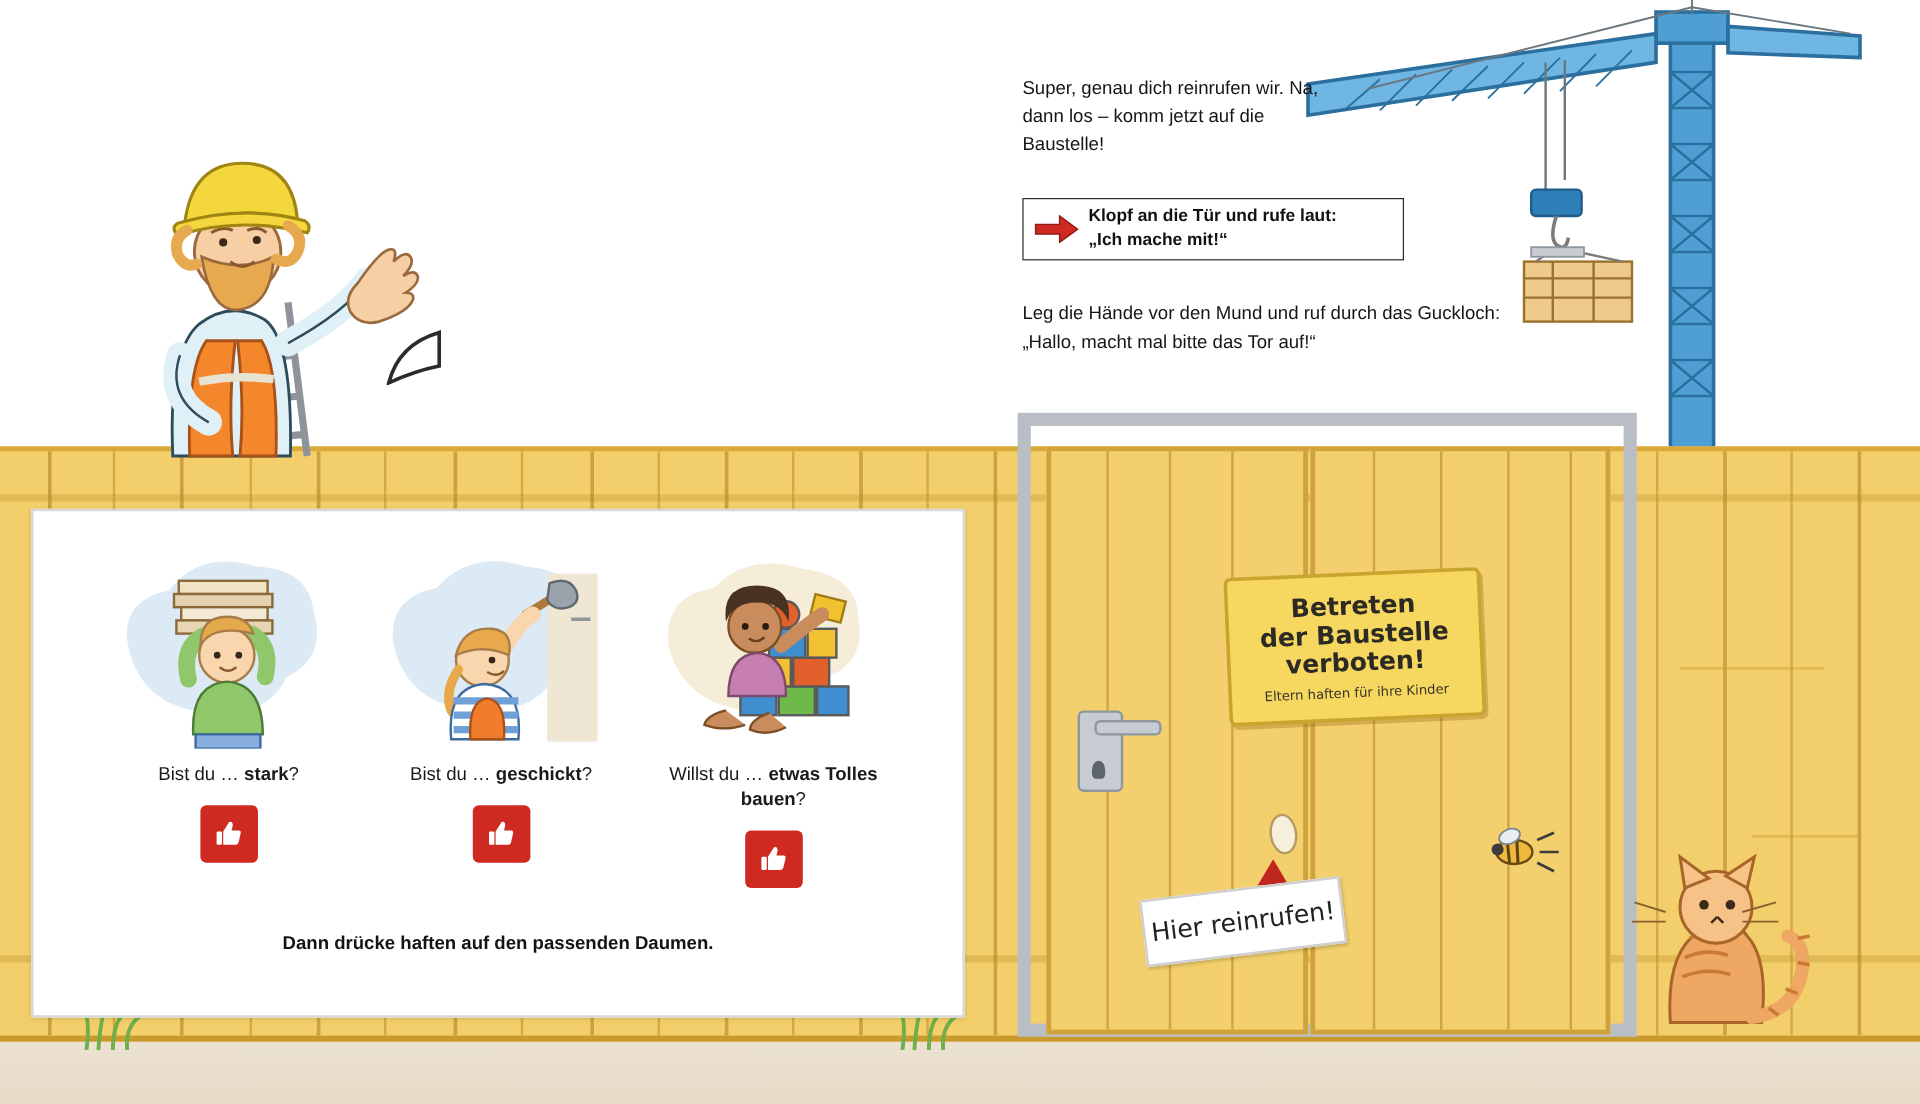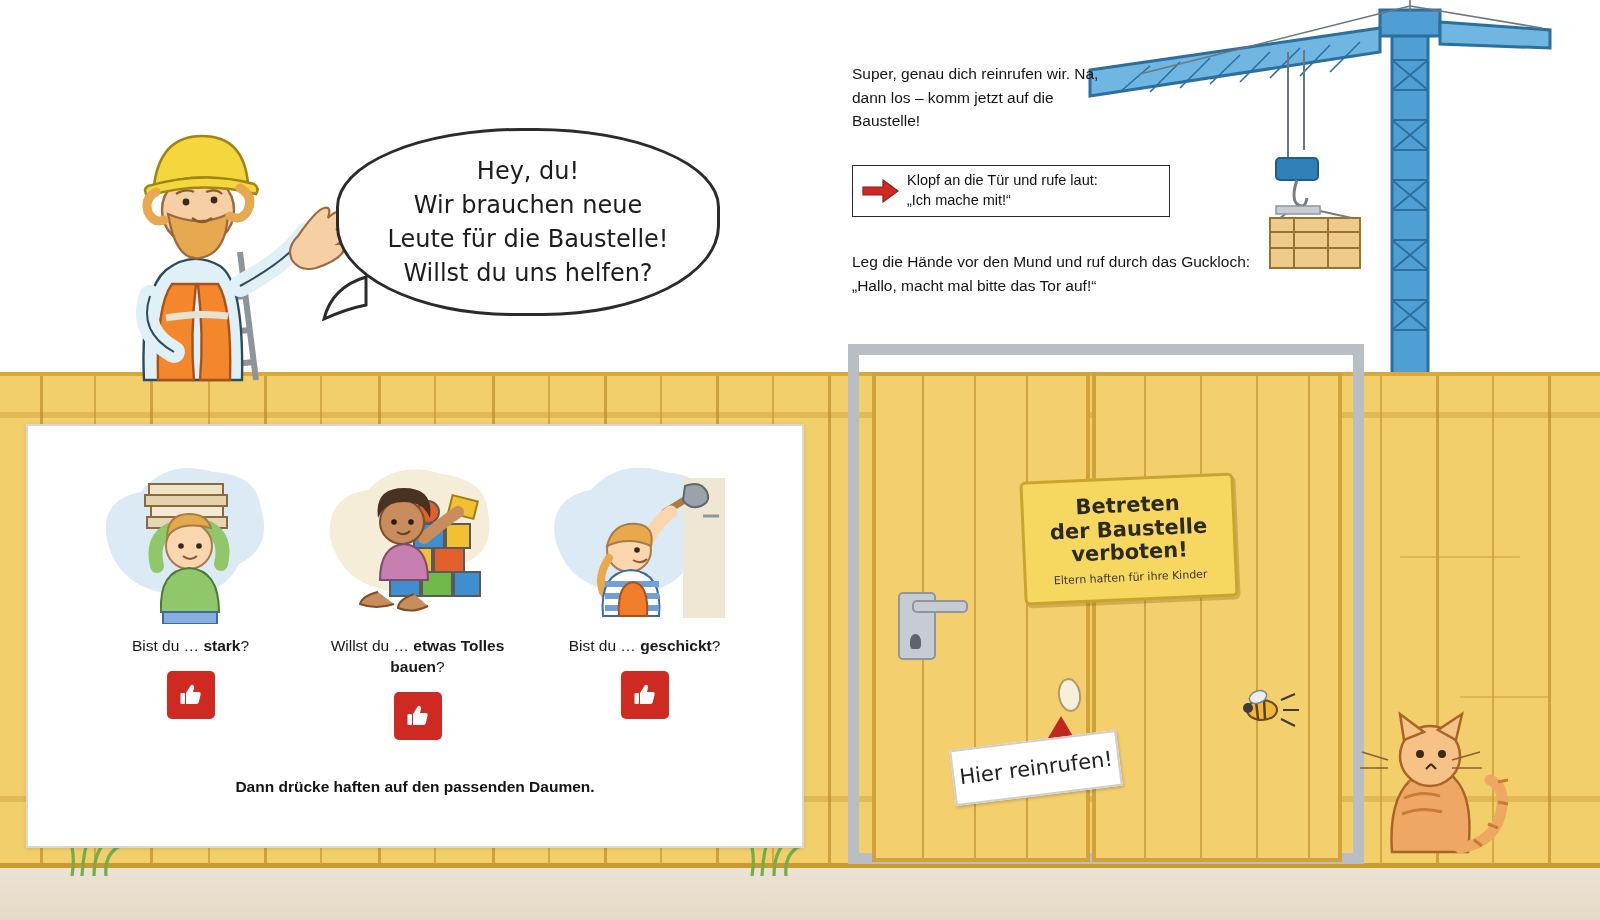--- a/index.html
+++ b/index.html
@@ -250,21 +250,21 @@
     left: 852px; top: 165px;
     width: 318px; height: 52px;
     border: 1.5px solid #2a2a2a;
     box-sizing: border-box;
     display: flex; align-items: center;
     padding-left: 8px;
     background: #fff;
   }
   .callout .arrow { width: 46px; flex: none; display:flex; align-items:center; }
   .callout .txt {
-    font-size: 14.5px; font-weight: 400; line-height: 1.35; color: #111;
+    font-size: 14.5px; font-weight: 700; line-height: 1.35; color: #111;
     white-space: pre-line;
   }
   .hint-text {
     position: absolute;
     left: 852px; top: 250px;
     width: 400px;
     font-size: 15.5px;
     line-height: 1.52;
     color: #151515;
     white-space: pre-line;
@@ -455,26 +455,20 @@
       <path d="M96 76 q10 -6 18 -2 M126 74 q10 -4 16 2" stroke="#8a5a2c" stroke-width="2.4" fill="none"></path>
       <path d="M112 100 q10 8 20 0" stroke="#8a5a2c" stroke-width="2.4" fill="none"></path>
 
       <path d="M74 68 q6 -50 48 -50 q42 0 46 48 q-48 -14 -94 2 z" fill="#f4d73c" stroke="#a08513" stroke-width="2.6"></path>
       <path d="M68 68 q56 -16 106 -2 q6 4 2 10 q-56 -14 -108 2 q-6 -6 0 -10 z" fill="#f4d73c" stroke="#a08513" stroke-width="2.6"></path>
 
       <path d="M76 74 q-12 6 -8 20 q6 12 16 8 M160 70 q14 8 8 22 q-6 12 -18 6" stroke="#e7a94f" stroke-width="9" fill="none" stroke-linecap="round"></path>
     </svg>
   </div>
 
-  <div class="bubble">
-    <div class="bubble-text">Hey, du!
-Wir brauchen neue
-Leute für die Baustelle!
-Willst du uns helfen?</div>
-  </div>
   <div class="bubble-tail">
     <svg width="46" height="46" viewBox="0 0 46 46">
       <path d="M44 2 q-34 10 -42 42 q22 -10 42 -14 z" fill="#ffffff" stroke="#2b2b2b" stroke-width="3"></path>
     </svg>
   </div>
 
   <div class="intro-text">Super, genau dich reinrufen wir. Na, dann los – komm jetzt auf die Baustelle!</div>
 
   <div class="callout">
     <span class="arrow">
@@ -512,20 +506,55 @@
             <circle cx="108" cy="92" r="2.8" fill="#35271a"></circle>
             <path d="M92 102 q7 6 14 0" stroke="#8a5a2c" stroke-width="2" fill="none"></path>
 
             <path d="M70 158 q-2 -42 28 -44 q30 2 30 44 z" fill="#8fc76a" stroke="#4d7a35" stroke-width="2"></path>
 
             <path d="M72 158 h54 v12 h-54 z" fill="#88aee0" stroke="#3d6aa0" stroke-width="2"></path>
           </svg>
         </div>
         <div class="q-label">
           <span>Bist du … </span><b>stark</b><span>?</span>
+        </div>
+        <div class="thumb">
+          <svg width="26" height="26" viewBox="0 0 26 26">
+            <path d="M8 11 l5 -8 q3 -1 3 3 l-1 4 h6 q2 0 1.6 2.4 l-1.8 7.6 q-.4 2 -2.6 2 H8 z" fill="#ffffff"></path>
+            <rect x="2.5" y="11" width="4.5" height="11" rx="1" fill="#ffffff"></rect>
+          </svg>
+        </div>
+      </div>
+
+      <div class="q-col">
+        <div class="q-img">
+          <svg width="200" height="170" viewBox="0 0 200 170">
+            <path d="M10 84 q-6 -40 36 -48 q28 -32 74 -18 q46 4 48 38 q10 40 -24 54 q-18 32 -66 28 q-56 -4 -68 -54 z" fill="#dceaf5"></path>
+            <rect x="138" y="24" width="42" height="140" fill="#efe6d4"></rect>
+
+            <path d="M120 58 l26 -16" stroke="#b07a3a" stroke-width="7" stroke-linecap="round"></path>
+            <path d="M140 32 q16 -6 22 6 q4 10 -6 14 q-12 4 -18 -6 z" fill="#9aa3ab" stroke="#5f686f" stroke-width="2"></path>
+
+            <path d="M158 62 h16" stroke="#8e969e" stroke-width="3"></path>
+
+            <path d="M96 100 q14 -32 30 -42" stroke="#f9d6ad" stroke-width="13" fill="none" stroke-linecap="round"></path>
+
+            <circle cx="84" cy="96" r="22" fill="#f9d6ad" stroke="#a87c48" stroke-width="2"></circle>
+            <path d="M62 92 q6 -24 30 -22 q18 2 14 22 q-22 -10 -44 0 z" fill="#e8a94c" stroke="#a87c48" stroke-width="2"></path>
+            <path d="M64 104 q-12 18 -6 34 q6 10 12 2" stroke="#e8a94c" stroke-width="8" fill="none" stroke-linecap="round"></path>
+            <circle cx="92" cy="96" r="2.8" fill="#35271a"></circle>
+            <path d="M88 106 q8 5 14 -1" stroke="#8a5a2c" stroke-width="2" fill="none"></path>
+
+            <path d="M58 162 q-4 -44 28 -46 q32 2 28 46 z" fill="#ffffff" stroke="#3d6aa0" stroke-width="2"></path>
+            <path d="M60 130 h54 M60 142 h54 M60 154 h54" stroke="#6fa0d8" stroke-width="6"></path>
+            <path d="M74 162 q-2 -32 14 -34 q16 2 14 34 z" fill="#f07c2c" stroke="#a8521a" stroke-width="2"></path>
+          </svg>
+        </div>
+        <div class="q-label">
+          <span>Bist du … </span><b>geschickt</b><span>?</span>
         </div>
         <div class="thumb">
           <svg width="26" height="26" viewBox="0 0 26 26">
             <path d="M8 11 l5 -8 q3 -1 3 3 l-1 4 h6 q2 0 1.6 2.4 l-1.8 7.6 q-.4 2 -2.6 2 H8 z" fill="#ffffff"></path>
             <rect x="2.5" y="11" width="4.5" height="11" rx="1" fill="#ffffff"></rect>
           </svg>
         </div>
       </div>
 
       <div class="q-col">
@@ -563,53 +592,18 @@
           <span>Willst du … </span><b>etwas Tolles bauen</b><span>?</span>
         </div>
         <div class="thumb">
           <svg width="26" height="26" viewBox="0 0 26 26">
             <path d="M8 11 l5 -8 q3 -1 3 3 l-1 4 h6 q2 0 1.6 2.4 l-1.8 7.6 q-.4 2 -2.6 2 H8 z" fill="#ffffff"></path>
             <rect x="2.5" y="11" width="4.5" height="11" rx="1" fill="#ffffff"></rect>
           </svg>
         </div>
       </div>
 
-      <div class="q-col">
-        <div class="q-img">
-          <svg width="200" height="170" viewBox="0 0 200 170">
-            <path d="M10 84 q-6 -40 36 -48 q28 -32 74 -18 q46 4 48 38 q10 40 -24 54 q-18 32 -66 28 q-56 -4 -68 -54 z" fill="#dceaf5"></path>
-            <rect x="138" y="24" width="42" height="140" fill="#efe6d4"></rect>
-
-            <path d="M120 58 l26 -16" stroke="#b07a3a" stroke-width="7" stroke-linecap="round"></path>
-            <path d="M140 32 q16 -6 22 6 q4 10 -6 14 q-12 4 -18 -6 z" fill="#9aa3ab" stroke="#5f686f" stroke-width="2"></path>
-
-            <path d="M158 62 h16" stroke="#8e969e" stroke-width="3"></path>
-
-            <path d="M96 100 q14 -32 30 -42" stroke="#f9d6ad" stroke-width="13" fill="none" stroke-linecap="round"></path>
-
-            <circle cx="84" cy="96" r="22" fill="#f9d6ad" stroke="#a87c48" stroke-width="2"></circle>
-            <path d="M62 92 q6 -24 30 -22 q18 2 14 22 q-22 -10 -44 0 z" fill="#e8a94c" stroke="#a87c48" stroke-width="2"></path>
-            <path d="M64 104 q-12 18 -6 34 q6 10 12 2" stroke="#e8a94c" stroke-width="8" fill="none" stroke-linecap="round"></path>
-            <circle cx="92" cy="96" r="2.8" fill="#35271a"></circle>
-            <path d="M88 106 q8 5 14 -1" stroke="#8a5a2c" stroke-width="2" fill="none"></path>
-
-            <path d="M58 162 q-4 -44 28 -46 q32 2 28 46 z" fill="#ffffff" stroke="#3d6aa0" stroke-width="2"></path>
-            <path d="M60 130 h54 M60 142 h54 M60 154 h54" stroke="#6fa0d8" stroke-width="6"></path>
-            <path d="M74 162 q-2 -32 14 -34 q16 2 14 34 z" fill="#f07c2c" stroke="#a8521a" stroke-width="2"></path>
-          </svg>
-        </div>
-        <div class="q-label">
-          <span>Bist du … </span><b>geschickt</b><span>?</span>
-        </div>
-        <div class="thumb">
-          <svg width="26" height="26" viewBox="0 0 26 26">
-            <path d="M8 11 l5 -8 q3 -1 3 3 l-1 4 h6 q2 0 1.6 2.4 l-1.8 7.6 q-.4 2 -2.6 2 H8 z" fill="#ffffff"></path>
-            <rect x="2.5" y="11" width="4.5" height="11" rx="1" fill="#ffffff"></rect>
-          </svg>
-        </div>
-      </div>
-
     </div>
 
     <div class="card-footer">Dann drücke haften auf den passenden Daumen.</div>
   </div>
 
 </div>
 
 </body></html>

